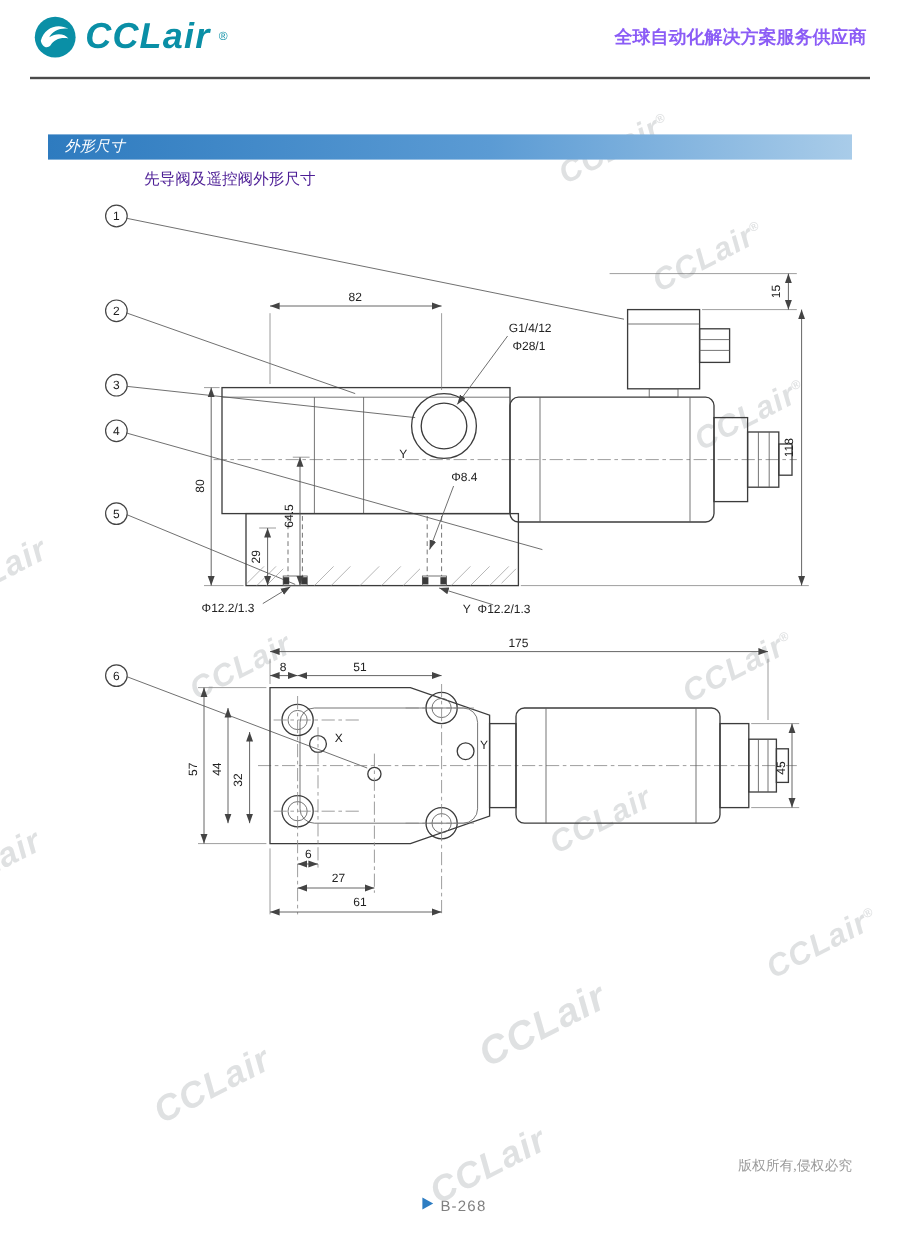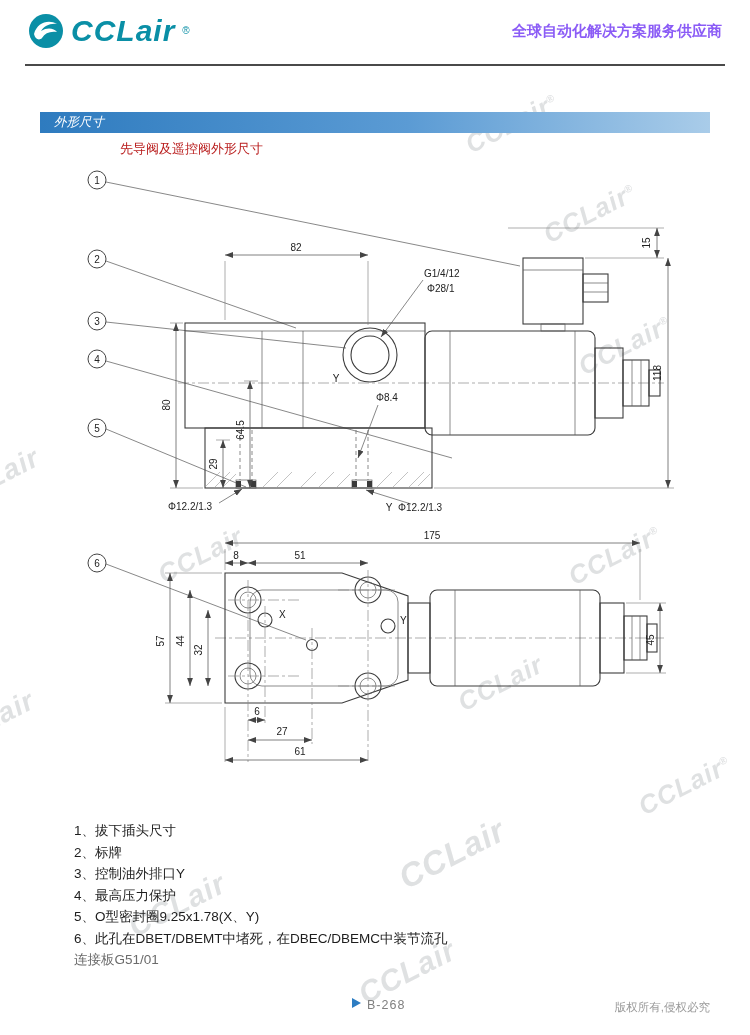--- a/index.html
+++ b/index.html
@@ -14,21 +14,21 @@
        justify-content:space-between;padding:0 28px;box-sizing:border-box;}
   .logo{display:flex;align-items:center;gap:7px;}
   .logo-text{font-size:30px;font-weight:bold;font-style:italic;color:#0a8fa6;letter-spacing:1px;}
   .logo-reg{font-size:10px;color:#0a8fa6;align-self:flex-start;margin-top:12px;}
   .tagline{font-size:15px;font-weight:bold;color:#8b5cf6;}
   .hdr-rule{position:absolute;left:25px;right:25px;top:64px;height:2px;background:#4a4a4a;}
   
   .section-bar{position:absolute;left:40px;top:112px;width:670px;height:21px;
     background:linear-gradient(90deg,#2e7bbf 0%,#5b9bd4 55%,#a9cce9 100%);
     color:#ffffff;font-size:12.5px;line-height:21px;padding-left:14px;box-sizing:border-box;font-style:italic;}
-  .subtitle{position:absolute;left:120px;top:140px;font-size:13px;color:#b91c1c;}
+  .subtitle{position:absolute;left:120px;top:140px;font-size:13px;color:#4c1d95;}
   
   .drawing{position:absolute;left:0;top:158px;}
   .s1{fill:none;stroke:#3c3c3c;stroke-width:1.1;}
   .s2{fill:none;stroke:#5a5a5a;stroke-width:.7;}
   .dsh{fill:none;stroke:#5a5a5a;stroke-width:.7;stroke-dasharray:4 3;}
   .cl{fill:none;stroke:#8a8a8a;stroke-width:.7;stroke-dasharray:11 3 3 3;}
   .hatch{fill:none;stroke:#9a9a9a;stroke-width:.6;}
   .dim{fill:none;stroke:#555555;stroke-width:.75;}
   .ext{fill:none;stroke:#777777;stroke-width:.6;}
   .ldr{fill:none;stroke:#555555;stroke-width:.7;}
@@ -36,21 +36,21 @@
   .co{fill:#ffffff;stroke:#444444;stroke-width:1;}
   .ct{font-size:10px;fill:#222222;text-anchor:middle;}
   .dt{font-size:10px;fill:#222222;}
   
   .notes{position:absolute;left:74px;top:820px;width:640px;font-size:13.5px;color:#1d1d1d;line-height:21.5px;}
   .note-last{color:#6b6b6b;}
   
   .page-num{position:absolute;left:352px;top:998px;display:flex;align-items:flex-start;gap:6px;
             font-size:12.5px;color:#808080;letter-spacing:1px;}
   .tri{width:0;height:0;border-left:9px solid #2d7dc2;border-top:5px solid transparent;border-bottom:5px solid transparent;}
-  .copyright{position:absolute;right:40px;top:1000px;font-size:11.5px;color:#9a9a9a;}
+  .copyright{position:absolute;right:40px;top:964px;font-size:11.5px;color:#9a9a9a;font-family:Liberation Serif, serif;}
 </style>
 </head>
 <body>
 
 <div class="page">
 
   <div>
     <div class="wm" style="left:462px;top:108px;font-size:26px;"><span>CCLair</span><sup>®</sup></div>
     <div class="wm" style="left:540px;top:198px;font-size:26px;"><span>CCLair</span><sup>®</sup></div>
     <div class="wm" style="left:575px;top:330px;font-size:26px;"><span>CCLair</span><sup>®</sup></div>
@@ -275,29 +275,20 @@
 
       <line class="dim" x1="248" y1="582" x2="312" y2="582" marker-start="url(#mb)" marker-end="url(#ma)"></line>
       <text class="dt" x="282" y="577" text-anchor="middle">27</text>
 
       <line class="ext" x1="225" y1="549" x2="225" y2="604"></line>
       <line class="dim" x1="225" y1="602" x2="368" y2="602" marker-start="url(#mb)" marker-end="url(#ma)"></line>
       <text class="dt" x="300" y="597" text-anchor="middle">61</text>
     </g>
   </svg>
 
-  <div class="notes">
-    <div class="note">1、拔下插头尺寸</div>
-    <div class="note">2、标牌</div>
-    <div class="note">3、控制油外排口Y</div>
-    <div class="note">4、最高压力保护</div>
-    <div class="note">5、O型密封圈9.25x1.78(X、Y)</div>
-    <div class="note">6、此孔在DBET/DBEMT中堵死，在DBEC/DBEMC中装节流孔</div>
-    <div class="note note-last">连接板G51/01</div>
-  </div>
 
   <div class="page-num">
     <span class="tri"></span>
     <span>B-268</span>
   </div>
   <div class="copyright">版权所有,侵权必究</div>
 
 </div>
 
 </body></html>

